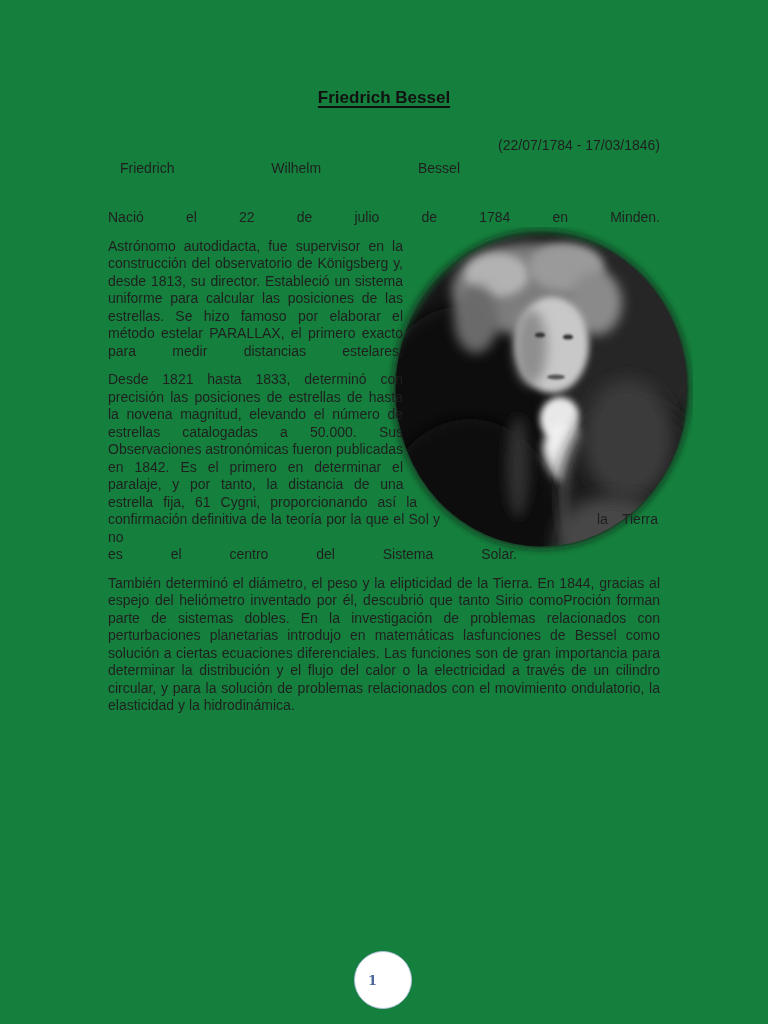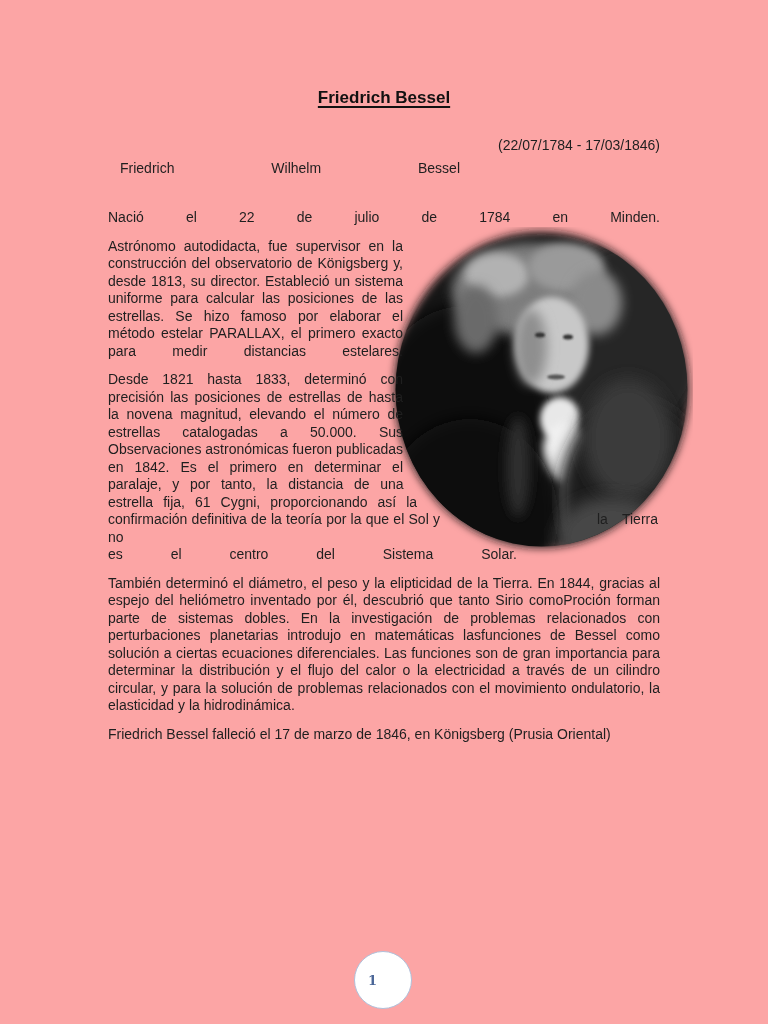--- a/index.html
+++ b/index.html
@@ -1,21 +1,21 @@
 <!DOCTYPE html>
 <html><head>
 <meta charset="utf-8">
 <style>
   * { margin: 0; padding: 0; box-sizing: border-box; }
   html, body { background: #ffffff; }
   .page {
     position: relative;
     width: 768px;
     height: 1024px;
-    background: #fca5a5;
+    background: #15803d;
     overflow: hidden;
     font-family: "Liberation Sans", "DejaVu Sans", sans-serif;
     color: #1f1f1f;
   }
   .content {
     padding: 88px 108px 0 108px; 
   }
   h1.title {
     font-size: 17px;
     line-height: 20px;
@@ -144,20 +144,19 @@
     </figure>
 
     <p class="para wrap">Nació el 22 de julio de 1784 en Minden.</p>
 
     <p class="para wrap">Astrónomo autodidacta, fue supervisor en la construcción del observatorio de Königsberg y, desde 1813, su director. Estableció un sistema uniforme para calcular las posiciones de las estrellas. Se hizo famoso por elaborar el método estelar PARALLAX, el primero exacto para medir distancias estelares.</p>
 
     <p class="para wrap stars"><span>Desde 1821 hasta 1833, determinó con precisión las posiciones de estrellas de hasta la novena magnitud, elevando el número de estrellas catalogadas a 50.000. Sus Observaciones astronómicas fueron publicadas en 1842. Es el primero en determinar el paralaje, y por tanto, la distancia de una estrella fija, 61 Cygni, proporcionando así la confirmación definitiva de la teoría por la que el Sol y no</span><br><span class="tierra">la Tierra</span><span>es el centro del Sistema Solar.</span></p>
 
     <p class="para just">También determinó el diámetro, el peso y la elipticidad de la Tierra. En 1844, gracias al espejo del heliómetro inventado por él, descubrió que tanto Sirio comoProción forman parte de sistemas dobles. En la investigación de problemas relacionados con perturbaciones planetarias introdujo en matemáticas lasfunciones de Bessel como solución a ciertas ecuaciones diferenciales. Las funciones son de gran importancia para determinar la distribución y el flujo del calor o la electricidad a través de un cilindro circular, y para la solución de problemas relacionados con el movimiento ondulatorio, la elasticidad y la hidrodinámica.</p>
 
-    <p class="para">Friedrich Bessel falleció el 17 de marzo de 1846, en Königsberg (Prusia Oriental)</p>
 
   </div>
 
   <div class="page-number">
     <span>1</span>
   </div>
 </div>
 
 </body></html>

